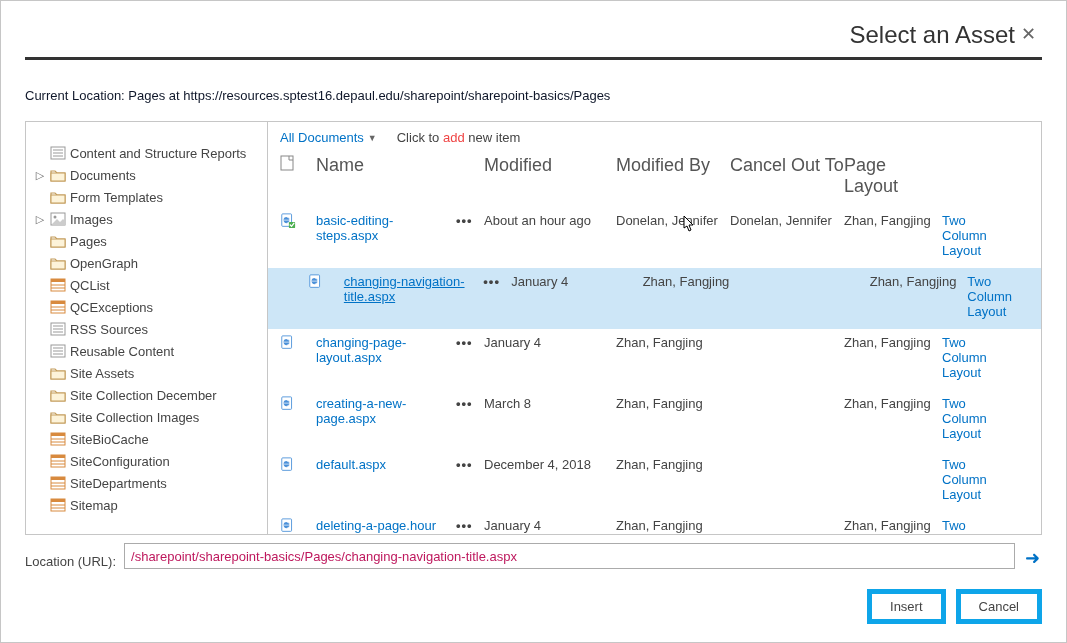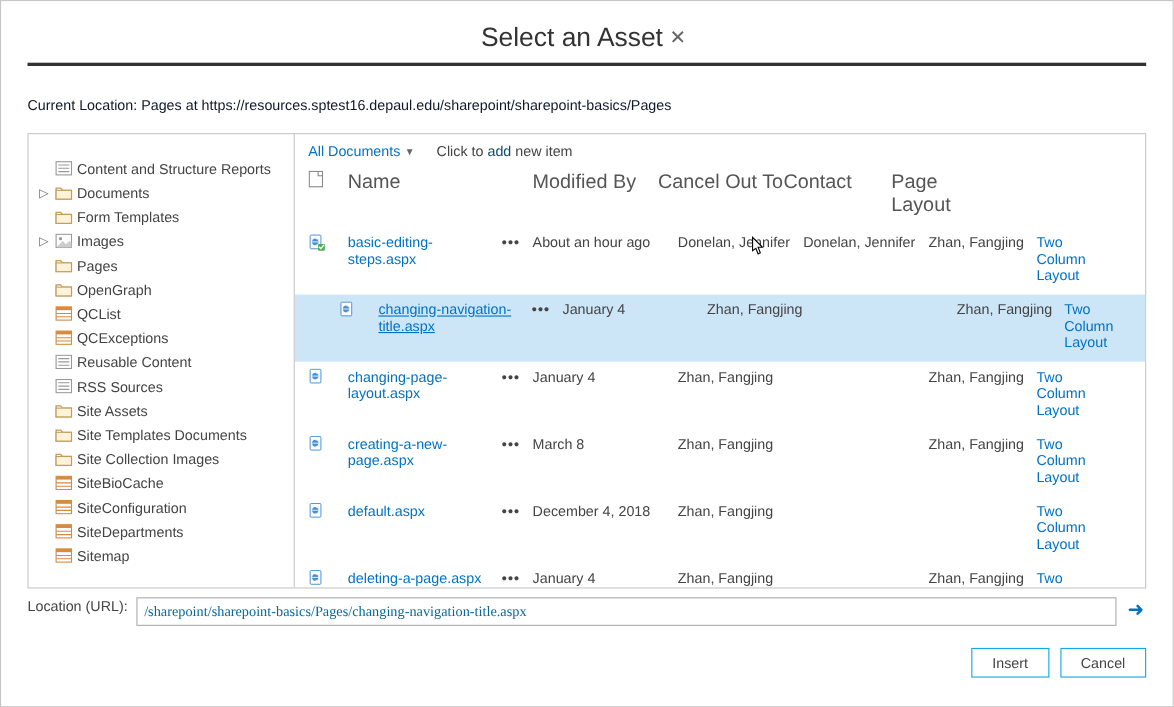--- a/index.html
+++ b/index.html
@@ -11,21 +11,21 @@
     border: 1px solid #c6c6c6;
     width: 1067px;
     height: 643px;
     position: relative;
   }
   .dialog {
     padding: 20px 24px 16px 24px;
   }
   .header {
     display: flex;
-    justify-content: center;
+    justify-content: flex-end;
     align-items: flex-start;
     margin-bottom: 8px;
   }
   .title {
     font-size: 24px;
     font-weight: 400;
     color: #333;
   }
   .close {
     font-size: 18px;
@@ -93,21 +93,21 @@
     color: #0072c6;
     cursor: pointer;
     display: inline-flex;
     align-items: center;
     gap: 4px;
   }
   .list-toolbar .add-text {
     color: #444;
   }
   .list-toolbar .add-text .link {
-    color: #0c4a6e;
+    color: #ef4444;
     cursor: pointer;
   }
   .col-headers {
     display: flex;
     padding: 0 12px 10px 12px;
     font-size: 18px;
     color: #555;
   }
   .col-type { width: 36px; }
   .col-name { width: 140px; }
@@ -134,52 +134,52 @@
   .row .col-menu { color: #444; font-weight: bold; cursor: pointer; letter-spacing: 1px;}
   .row .col-type svg { width: 16px; height: 16px; }
   .cursor-pointer {
     position: absolute;
     width: 16px;
     height: 20px;
     pointer-events: none;
   }
   .location-row {
     display: flex;
-    align-items: flex-start;
+    align-items: flex-end;
     gap: 8px;
     margin-top: 8px;
   }
   .location-label {
     font-size: 13px;
     color: #444;
     white-space: nowrap;
   }
   .location-input {
     flex: 1;
     border: 1px solid #ababab;
     padding: 9px 6px;
     font-size: 13px;
-    font-family: Liberation Serif, serif;
-    color: #0369a1;
+    font-family: Liberation Sans, sans-serif;
+    color: #be185d;
     height: 26px;
   }
   .go-arrow {
     color: #0072c6;
     font-size: 18px;
     cursor: pointer;
     padding: 0 2px;
   }
   .buttons {
     display: flex;
     justify-content: flex-end;
     gap: 10px;
     margin-top: 20px;
   }
   .btn {
-    border: 1px solid #0ea5e9;
+    border: 5px solid #0ea5e9;
     background: #fff;
     padding: 5px 18px;
     font-size: 13px;
     font-family: inherit;
     color: #444;
     cursor: pointer;
   }
 </style>
 </head>
 <body>
@@ -287,53 +287,53 @@
         <div class="tree-item">
           <span class="expand"></span>
           <span class="icon">
             <svg width="16" height="14" viewBox="0 0 16 14">
               <rect x="1" y="1" width="14" height="12" fill="#fff" stroke="#999"></rect>
               <line x1="3" y1="4" x2="13" y2="4" stroke="#999"></line>
               <line x1="3" y1="7" x2="13" y2="7" stroke="#999"></line>
               <line x1="3" y1="10" x2="13" y2="10" stroke="#999"></line>
             </svg>
           </span>
-          <span>Reusable Content</span>
+          <span>RSS Sources</span>
         </div>
         <div class="tree-item">
           <span class="expand"></span>
           <span class="icon">
             <svg width="16" height="14" viewBox="0 0 16 14">
               <rect x="1" y="1" width="14" height="12" fill="#fff" stroke="#999"></rect>
               <line x1="3" y1="4" x2="13" y2="4" stroke="#999"></line>
               <line x1="3" y1="7" x2="13" y2="7" stroke="#999"></line>
               <line x1="3" y1="10" x2="13" y2="10" stroke="#999"></line>
             </svg>
           </span>
-          <span>RSS Sources</span>
+          <span>Reusable Content</span>
         </div>
         <div class="tree-item">
           <span class="expand"></span>
           <span class="icon">
             <svg width="16" height="14" viewBox="0 0 16 14">
               <path d="M1 3 L1 13 L15 13 L15 5 L7 5 L5 3 Z" fill="none" stroke="#c39c5a" stroke-width="1.2"></path>
               <rect x="1" y="5" width="14" height="8" fill="#fdf3d9" stroke="#c39c5a"></rect>
             </svg>
           </span>
           <span>Site Assets</span>
         </div>
         <div class="tree-item">
           <span class="expand"></span>
           <span class="icon">
             <svg width="16" height="14" viewBox="0 0 16 14">
               <path d="M1 3 L1 13 L15 13 L15 5 L7 5 L5 3 Z" fill="none" stroke="#c39c5a" stroke-width="1.2"></path>
               <rect x="1" y="5" width="14" height="8" fill="#fdf3d9" stroke="#c39c5a"></rect>
             </svg>
           </span>
-          <span>Site Templates Documents</span>
+          <span>Site Collection December</span>
         </div>
         <div class="tree-item">
           <span class="expand"></span>
           <span class="icon">
             <svg width="16" height="14" viewBox="0 0 16 14">
               <path d="M1 3 L1 13 L15 13 L15 5 L7 5 L5 3 Z" fill="none" stroke="#c39c5a" stroke-width="1.2"></path>
               <rect x="1" y="5" width="14" height="8" fill="#fdf3d9" stroke="#c39c5a"></rect>
             </svg>
           </span>
           <span>Site Collection Images</span>
@@ -401,23 +401,23 @@
 
       <div class="col-headers">
         <div class="col-type">
           <svg width="14" height="16" viewBox="0 0 14 16">
               <rect x="1" y="1" width="12" height="14" fill="none" stroke="#888" stroke-width="1"></rect>
               <path d="M9 1 L9 5 L13 5" fill="none" stroke="#888"></path>
             </svg>
         </div>
         <div class="col-name">Name</div>
         <div class="col-menu"></div>
+        <div class="col-modified">Modified</div>
         <div class="col-modifiedby">Modified By</div>
         <div class="col-checkedout">Cancel Out To</div>
-        <div class="col-contact">Contact</div>
         <div class="col-layout">Page Layout</div>
       </div>
 
       <div id="rows-container">
           <div class="row">
             <div class="col-type"><svg width="18" height="18" viewBox="0 0 18 18">
                 <rect x="2" y="1" width="11" height="14" rx="1" fill="#fff" stroke="#4a90d9"></rect>
                 <circle cx="7.5" cy="8" r="3.5" fill="#4a90d9"></circle>
                 <path d="M7.5 4.5 A3.5 3.5 0 0 1 7.5 11.5" fill="none" stroke="#fff" stroke-width="0.8"></path>
                 <line x1="4" y1="8" x2="11" y2="8" stroke="#fff" stroke-width="0.8"></line>
@@ -492,21 +492,21 @@
             <div class="col-contact"></div>
             <div class="col-layout">Two Column Layout</div>
           </div>
           <div class="row">
             <div class="col-type"><svg width="18" height="18" viewBox="0 0 18 18">
                 <rect x="2" y="1" width="11" height="14" rx="1" fill="#fff" stroke="#4a90d9"></rect>
                 <circle cx="7.5" cy="8" r="3.5" fill="#4a90d9"></circle>
                 <path d="M7.5 4.5 A3.5 3.5 0 0 1 7.5 11.5" fill="none" stroke="#fff" stroke-width="0.8"></path>
                 <line x1="4" y1="8" x2="11" y2="8" stroke="#fff" stroke-width="0.8"></line>
               </svg></div>
-            <div class="col-name">deleting-a-page.aspx</div>
+            <div class="col-name">deleting-a-page.hour</div>
             <div class="col-menu">•••</div>
             <div class="col-modified">January 4</div>
             <div class="col-modifiedby">Zhan, Fangjing</div>
             <div class="col-checkedout"></div>
             <div class="col-contact">Zhan, Fangjing</div>
             <div class="col-layout">Two Column Layout</div>
           </div>
         </div>
 
       <svg class="cursor-pointer" style="left:412px; top:92px;" viewBox="0 0 16 20">

